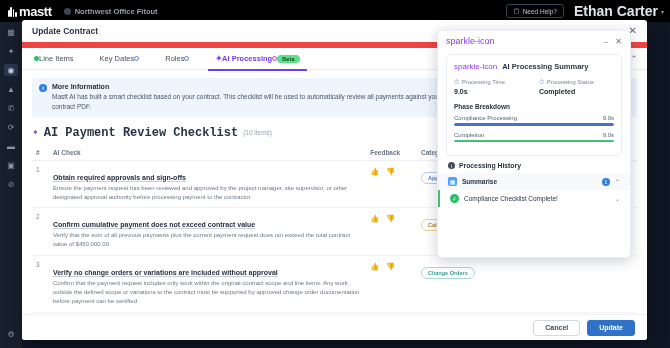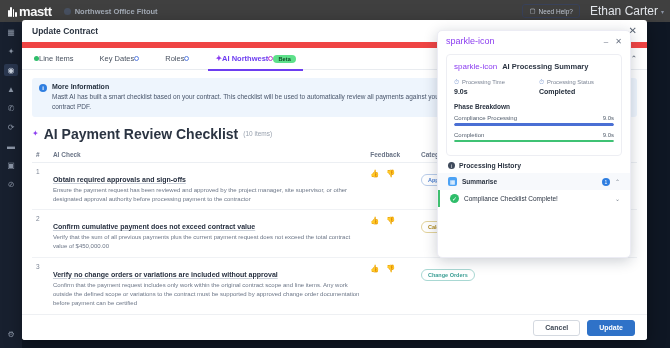--- a/index.html
+++ b/index.html
@@ -7,42 +7,42 @@
     width: 670px; height: 348px;
     overflow: hidden;
     font-family: "Liberation Sans", sans-serif;
     background: #0f1724;
   }
   #app { position: relative; width: 670px; height: 348px; }
 
   
   .topbar {
     position: absolute; top: 0; left: 0; width: 670px; height: 22px;
-    background: #404040; display: flex; align-items: center;
+    background: #000000; display: flex; align-items: center;
     padding: 0 6px; z-index: 1;
   }
   .logo-wrap { display: flex; align-items: center; gap: 2px; margin-left: 2px; }
   .logo-mark { width: 9px; height: 11px; position: relative; }
   .logo-mark span {
     position: absolute; bottom: 0; width: 1.6px; background: #fff; border-radius: 1px;
   }
   .logo-mark span:nth-child(1){left:0;height:7px;}
   .logo-mark span:nth-child(2){left:2.4px;height:10px;}
   .logo-mark span:nth-child(3){left:4.8px;height:8px;}
   .logo-mark span:nth-child(4){left:7.2px;height:5px;}
   .logo-text { color:#fff; font-size:13px; font-weight:700; letter-spacing:-.4px; }
   .proj-chip { display:flex; align-items:center; gap:4px; margin-left:12px; opacity:.85;}
   .proj-dot { width:7px;height:7px;border-radius:50%;background:#4a5568; }
   .proj-name { color:#b6bfcc; font-size:7.5px; font-weight:700; }
   .topbar-right { margin-left:auto; display:flex; align-items:center; gap:10px; }
   .need-help {
     border:1px solid #39425a; border-radius:3px; padding:2px 6px;
     color:#c2cad6; font-size:6.5px; display:flex; align-items:center; gap:3px;
   }
-  .user-name { color:#e6e9ee; font-size:12px; font-weight:400; }
+  .user-name { color:#e6e9ee; font-size:14px; font-weight:700; }
   .caret-sm { color:#8b94a5; font-size:6px; }
 
   .sidebar {
     position:absolute; top:22px; left:0; width:22px; height:326px;
     background:#18202f; display:flex; flex-direction:column; align-items:center;
     padding-top:4px; gap:7px; z-index:1;
   }
   .side-ico {
     width:14px;height:12px;border-radius:2px;display:flex;align-items:center;justify-content:center;
     color:#8d97a8; font-size:8px;
@@ -93,21 +93,21 @@
     background:#eef5fd; border-radius:3px; padding:5px 7px; display:flex; gap:5px;
   }
   .info-ico {
     width:8px;height:8px;border-radius:50%;background:#2f7ee0;color:#fff;
     font-size:6px;font-weight:700;display:flex;align-items:center;justify-content:center;flex:none;margin-top:1px;
   }
   .info-title { font-size:7px; font-weight:700; color:#1f2b3a; margin-bottom:2px; }
   .info-text { font-size:6.5px; color:#47546a; line-height:1.5; }
 
   .sec-head { display:flex; align-items:center; gap:5px; margin:9px 0 5px 0; }
-  .sec-title { font-size:14px; font-weight:700; color:#2b3442; }
+  .sec-title { font-size:12px; font-weight:700; color:#2b3442;font-family:Liberation Mono, monospace; }
   .sec-count { font-size:6.5px; color:#98a1ae; }
 
   table.checks { width:100%; border-collapse:collapse; table-layout:fixed; }
   table.checks th {
     font-size:6.5px; color:#6a7486; font-weight:700; text-align:left;
     padding:4px 4px; border-bottom:1px solid #eceff3; background:#fff;
   }
   table.checks td { padding:5px 4px; border-bottom:1px solid #f0f2f5; vertical-align:top; }
   .col-num{width:16px;} .col-check{width:300px;} .col-fb{width:48px;}
   .col-cat{width:96px;} .col-ref{width:78px;} .col-act{width:34px;}
@@ -237,21 +237,21 @@
       <div class="tab">
         <span>Key Dates</span>
         <span class="ring" style="color:#5b7fe0"></span>
       </div>
       <div class="tab">
         <span>Roles</span>
         <span class="ring" style="color:#5b7fe0"></span>
       </div>
       <div class="tab active">
         <span class="sparkle">✦</span>
-        <span>AI Northwest</span>
+        <span>AI Processing</span>
         <span class="ring" style="color:#c03fd0"></span>
         <span class="beta">Beta</span>
       </div>
       <div class="tab-hide">
         <span>Hide</span>
         <span>⌃</span>
       </div>
     </div>
 
     <div class="modal-body">

